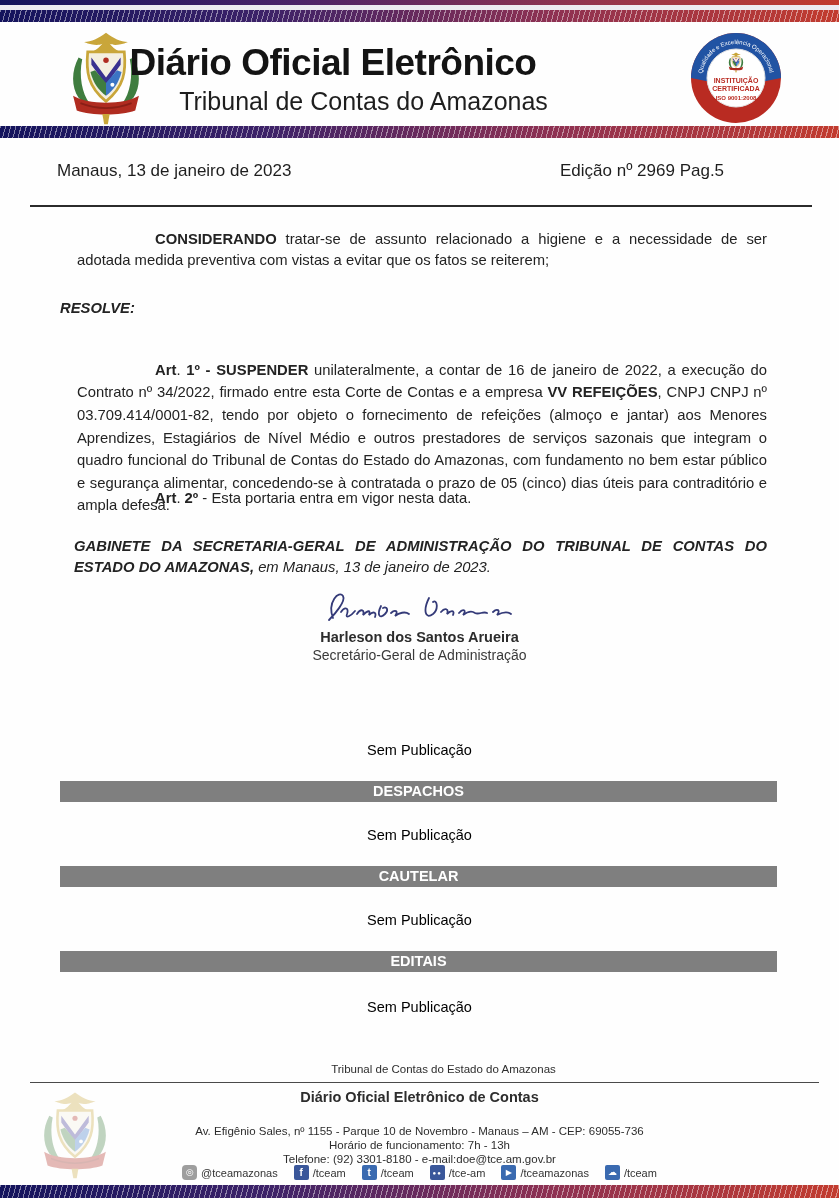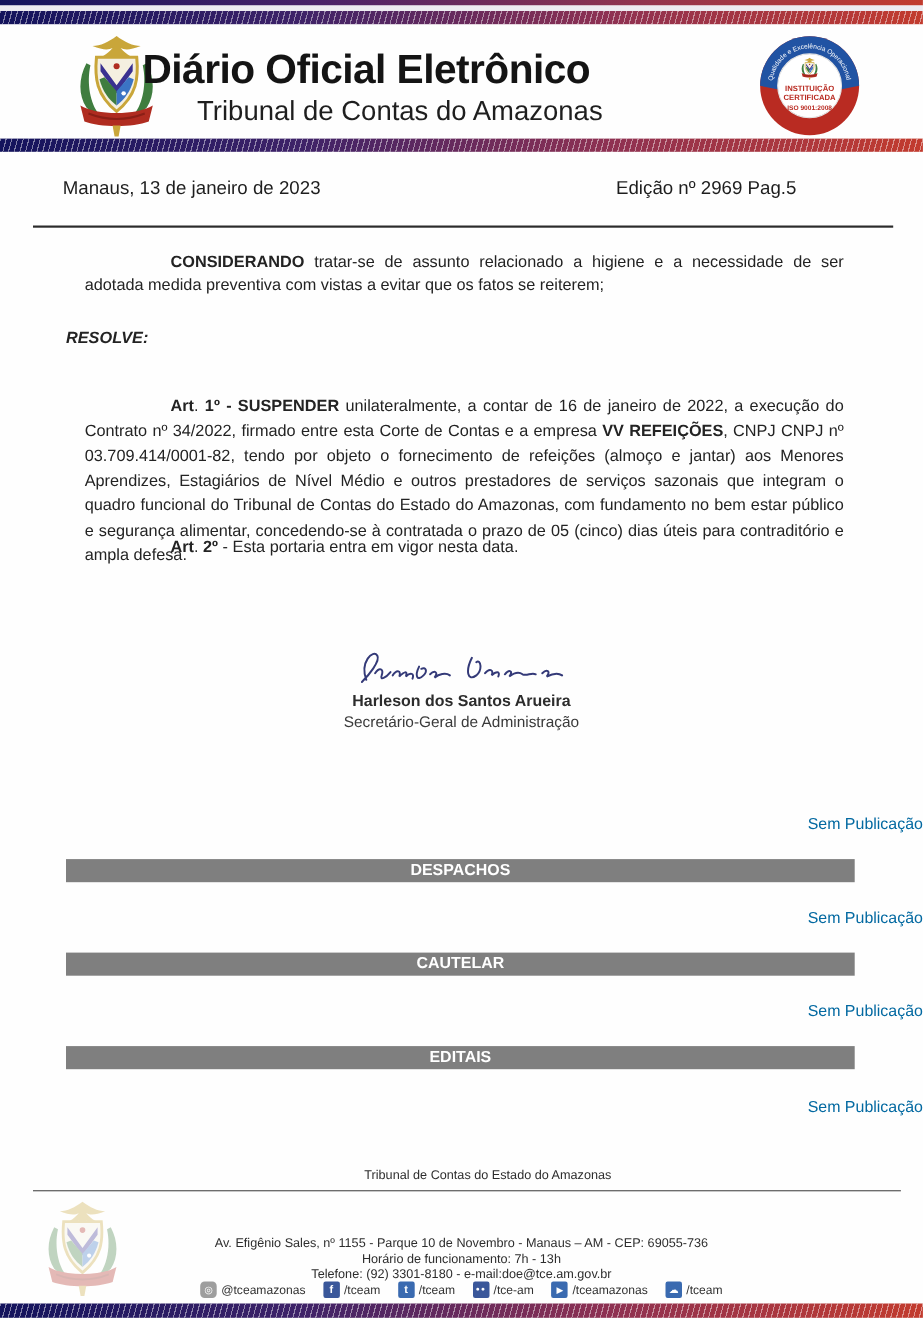--- a/index.html
+++ b/index.html
@@ -45,21 +45,21 @@
   .p-gabinete .b{font-weight:bold;}
   
   .sig{position:absolute;left:0;width:839px;top:586px;text-align:center;}
   .sig-name{font-weight:bold;font-size:14.5px;color:#2c2c2c;margin-top:-3px;}
   .sig-role{font-size:14px;color:#3a3a3a;margin-top:2px;}
   
   .secbar{position:absolute;left:60px;width:717px;height:21px;text-align:center;
     font-weight:bold;font-size:14.5px;line-height:21px;}
   .secbar.light{background:#d9d9d9;color:#161616;}
   .secbar.dark{background:#7f7f7f;color:#ffffff;}
-  .pub{position:absolute;left:0;width:839px;text-align:right;font-size:14.5px;color:#0369a1;}
+  .pub{position:absolute;left:0;width:839px;text-align:center;font-size:14.5px;color:#000000;}
   
   .footer-rule{position:absolute;left:30px;right:20px;top:1082px;border-top:1px solid #4a4a4a;}
   .wm-logo{position:absolute;left:28px;top:1090px;width:94px;height:90px;opacity:.32;}
   .fline{position:absolute;left:0;width:839px;text-align:center;color:#2d2d2d;}
   .f-title{top:1089px;font-weight:bold;font-size:14.5px;}
   .f-org{top:1063px;font-weight:normal;font-size:11.5px;margin-left:24px;}
   .f-addr{top:1125px;font-size:11.5px;}
   .f-hours{top:1139px;font-size:11.5px;}
   .f-contact{top:1153px;font-size:11.5px;}
   .social{position:absolute;left:0;width:839px;top:1165px;display:flex;
@@ -129,20 +129,21 @@
   <div class="rule"></div>
 
   <p class="doc p-considerando"><span class="b">CONSIDERANDO</span><span> tratar-se de assunto relacionado a higiene e a necessidade de ser adotada medida preventiva com vistas a evitar que os fatos se reiterem;</span></p>
 
   <p class="doc p-resolve">RESOLVE:</p>
 
   <p class="doc p-art1"><span class="b">Art</span><span>. </span><span class="b">1º - SUSPENDER</span><span> unilateralmente, a contar de 16 de janeiro de 2022, a execução do Contrato nº 34/2022, firmado entre esta Corte de Contas e a empresa </span><span class="b">VV REFEIÇÕES</span><span>, CNPJ CNPJ nº 03.709.414/0001-82, tendo por objeto o fornecimento de refeições (almoço e jantar) aos Menores Aprendizes, Estagiários de Nível Médio e outros prestadores de serviços sazonais que integram o quadro funcional do Tribunal de Contas do Estado do Amazonas, com fundamento no bem estar público e segurança alimentar, concedendo-se à contratada o prazo de 05 (cinco) dias úteis para contraditório e ampla defesa.</span></p>
 
   <p class="doc p-art2"><span class="b">Art</span><span>. </span><span class="b">2º</span><span> - Esta portaria entra em vigor nesta data.</span></p>
 
+  <p class="doc p-gabinete"><span class="b">GABINETE DA SECRETARIA-GERAL DE ADMINISTRAÇÃO DO TRIBUNAL DE CONTAS DO ESTADO DO AMAZONAS,</span><span> em Manaus, 13 de janeiro de 2023.</span></p>
 
   <div class="sig">
     <svg width="230" height="42" viewBox="0 0 230 42">
       <g stroke="#343a78" stroke-width="1.8" fill="none" stroke-linecap="round">
         <path d="M28 32 C22 16 34 4 38 10 C41 15 30 28 24 34 M36 26 C40 20 44 22 42 28 C40 33 46 30 50 25 M52 28 C56 22 60 24 58 29 C62 25 66 23 64 29 C68 25 72 26 70 31 M76 20 C72 28 74 34 80 28 C84 24 82 20 78 22 M86 27 C90 23 94 25 90 30 C94 27 100 25 104 28"></path>
         <path d="M124 12 C118 24 120 34 128 28 C134 23 132 13 128 16 M136 26 C140 21 144 23 142 28 C146 24 150 24 148 29 M154 27 C158 22 162 24 158 29 C162 26 166 24 170 27 C174 29 178 25 182 27 M188 26 C192 22 196 24 192 29 C196 27 202 25 206 28"></path>
       </g>
     </svg>
     <div class="sig-name">Harleson dos Santos Arueira</div>
     <div class="sig-role">Secretário-Geral de Administração</div>
@@ -156,20 +157,21 @@
   <div class="secbar dark" style="top:866px">CAUTELAR</div>
   <div class="pub" style="top:912px">Sem Publicação</div>
 
   <div class="secbar dark" style="top:951px">EDITAIS</div>
   <div class="pub" style="top:999px">Sem Publicação</div>
 
   <div class="footer-rule"></div>
   <svg class="wm-logo" viewBox="0 0 100 105">
     <use href="#crest"></use>
   </svg>
+  <div class="fline f-title">Diário Oficial Eletrônico de Contas</div>
   <div class="fline f-org">Tribunal de Contas do Estado do Amazonas</div>
   <div class="fline f-addr">Av. Efigênio Sales, nº 1155 - Parque 10 de Novembro - Manaus – AM - CEP: 69055-736</div>
   <div class="fline f-hours">Horário de funcionamento: 7h - 13h</div>
   <div class="fline f-contact">Telefone: (92) 3301-8180 - e-mail:doe@tce.am.gov.br</div>
 
   <div class="social">
     <span class="social-item">
       <span class="sicon ig">◎</span>
       <span>@tceamazonas</span>
     </span>

